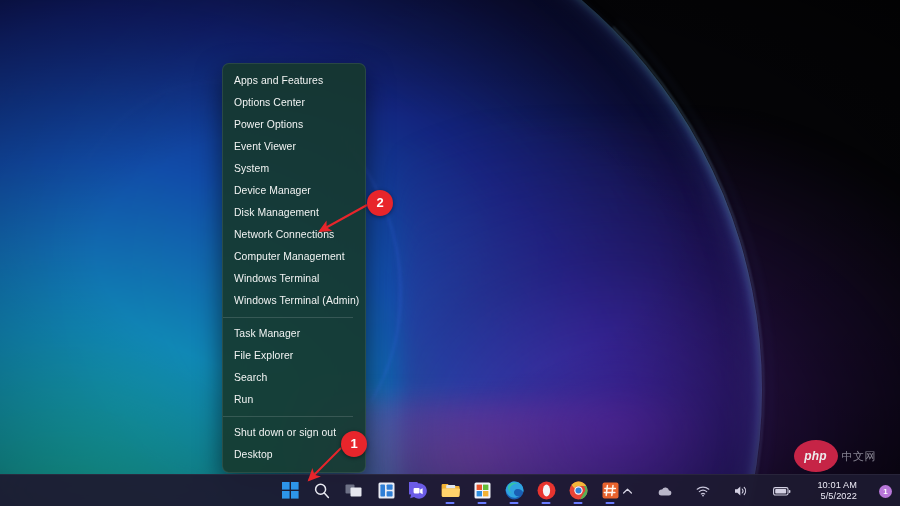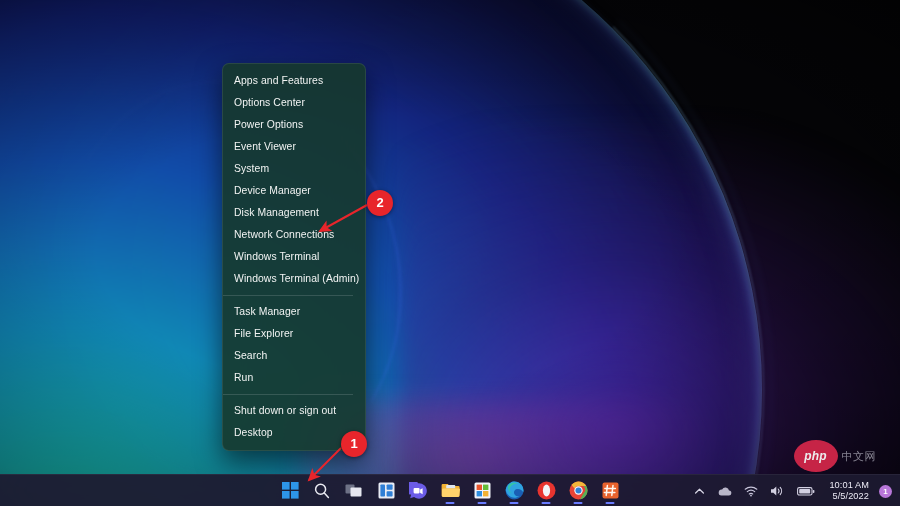--- a/index.html
+++ b/index.html
@@ -184,21 +184,21 @@
   }
   .tb-underline {
     position:absolute; bottom:1px; left:50%; transform:translateX(-50%);
     width:9px; height:2px; border-radius:1px;
     background:#6a7cff;
   }
 
   
   #tray {
     position:absolute; right:6px; top:0; height:32px;
-    display:flex; align-items:center; gap:4px;
+    display:flex; align-items:center; gap:16px;
   }
   .tray-btn {
     height:26px; display:flex; align-items:center; justify-content:center;
     padding:0 4px; border-radius:4px; cursor:default;
   }
   #tray-clock {
     color:#eceaf5; font-size:9.2px; line-height:11px;
     text-align:right; padding:0 6px 0 6px; cursor:default;
     letter-spacing:0.1px;
   }
@@ -248,20 +248,21 @@
 
   <div>
     <div class="menu-item">Apps and Features</div>
     <div class="menu-item">Options Center</div>
     <div class="menu-item">Power Options</div>
     <div class="menu-item">Event Viewer</div>
     <div class="menu-item">System</div>
     <div class="menu-item">Device Manager</div>
     <div class="menu-item">Disk Management</div>
     <div class="menu-item">Network Connections</div>
+    <div class="menu-item">Computer Management</div>
     <div class="menu-item">Windows Terminal</div>
     <div class="menu-item">Windows Terminal (Admin)</div>
   </div>
 
   <div class="menu-sep"></div>
 
   <div>
     <div class="menu-item">Task Manager</div>
     <div class="menu-item">File Explorer</div>
     <div class="menu-item">Search</div>

